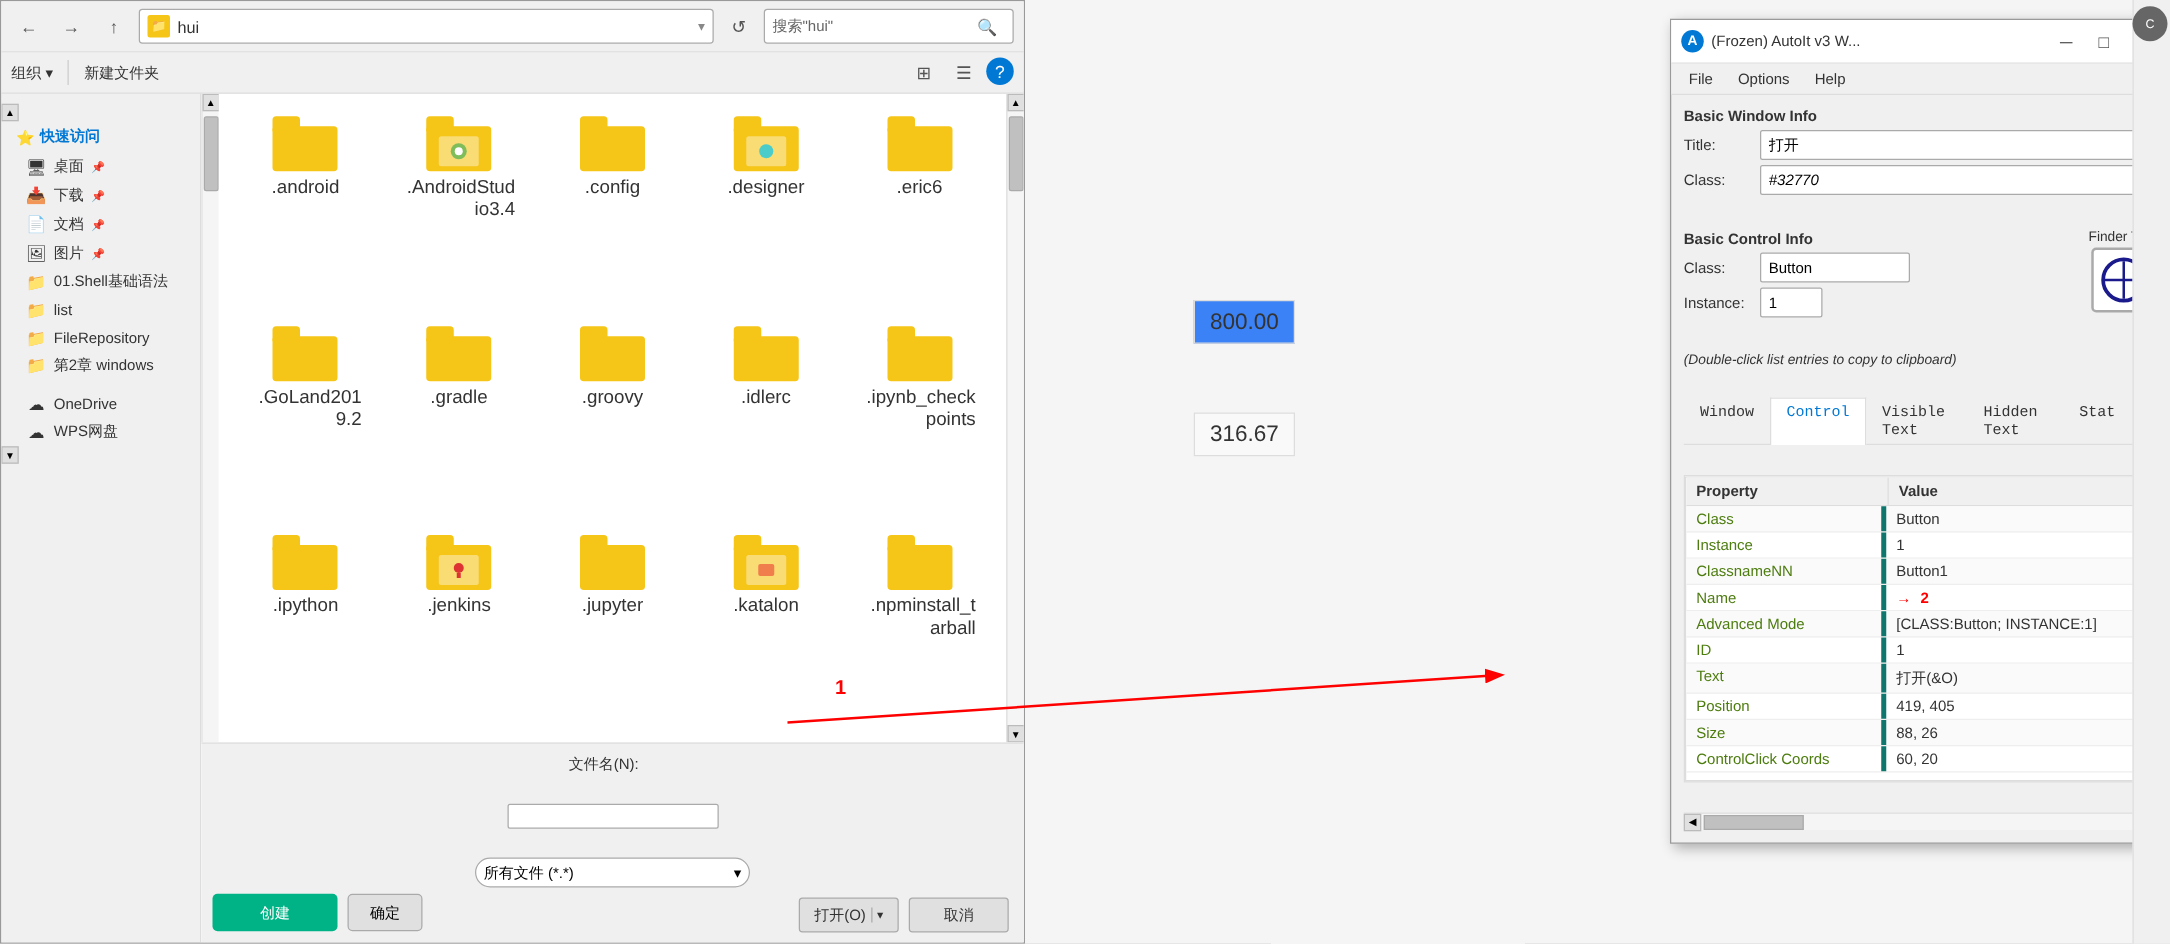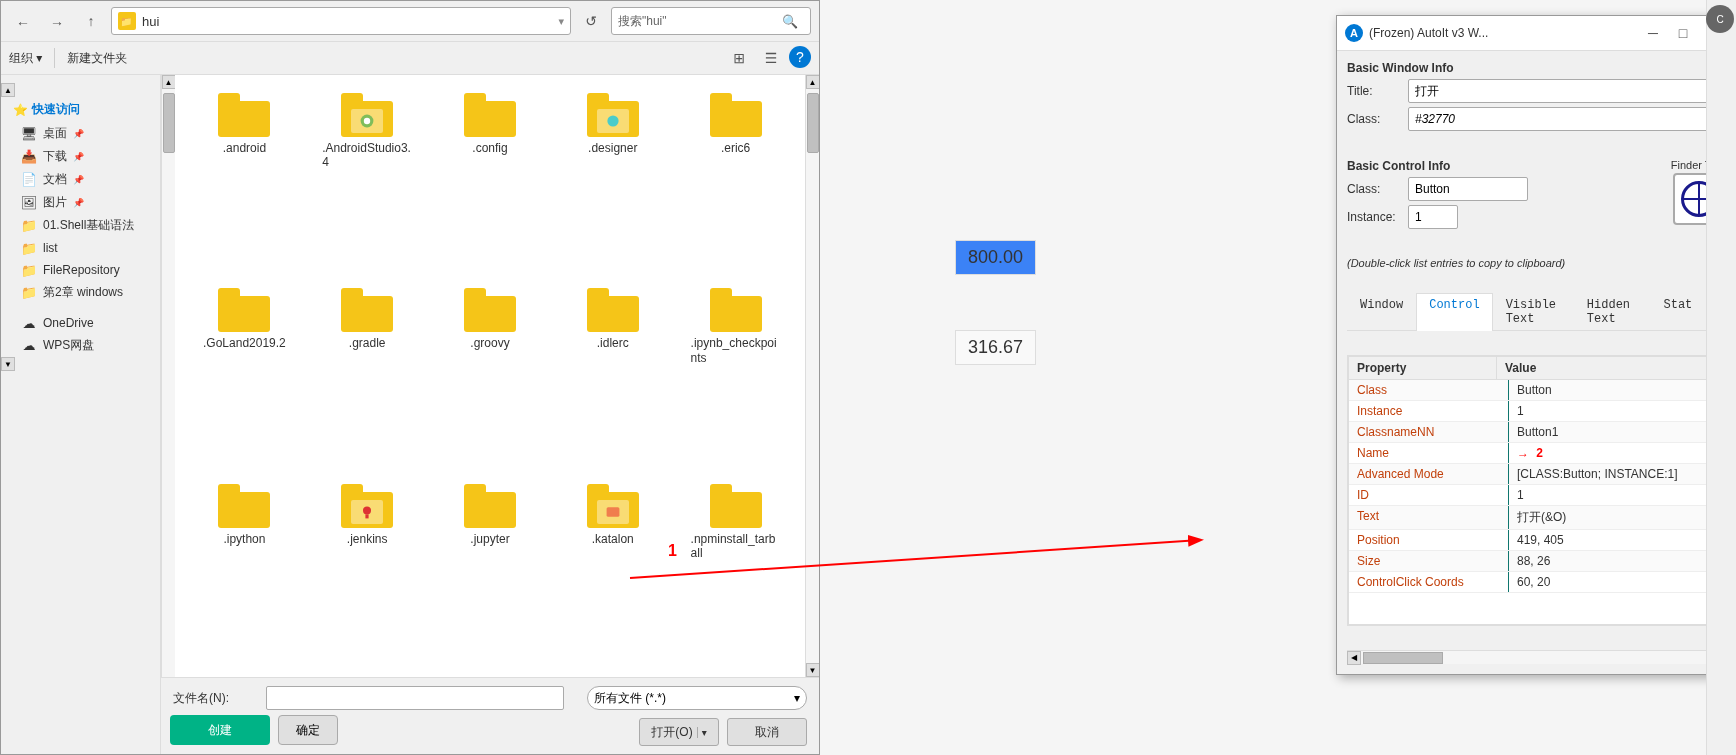--- a/index.html
+++ b/index.html
@@ -299,40 +299,41 @@
       height: 24px;
       background: rgba(255,255,255,0.4);
       border-radius: 2px;
       display: flex;
       align-items: center;
       justify-content: center;
       font-size: 12px;
     }
 
     .file-label {
-      font-size: 12px;
-      color: #333;
-      text-align: left;
+      font-size: 15px;
+      color: #333;
+      text-align: right;
       max-width: 90px;
       word-break: break-word;
       line-height: 1.2;
     }
 
     
     .explorer-bottom {
       border-top: 1px solid #ddd;
       padding: 8px 12px;
       background: #f0f0f0;
     }
 
     .filename-row {
       display: flex;
       align-items: center;
       gap: 23px;
       margin-bottom: 8px;
+      flex-direction: column;
     }
 
     .filename-label {
       font-size: 12px;
       color: #333;
       min-width: 70px;
     }
 
     .filename-input {
       flex: 1;
@@ -610,21 +611,21 @@
 
     .prop-header {
       display: flex;
       background: #f0f0f0;
       border-bottom: 1px solid #ddd;
       font-size: 12px;
       font-weight: bold;
     }
 
     .prop-col-name {
-      width: 148px;
+      width: 162px;
       padding: 4px 8px;
       border-right: 1px solid #ddd;
       color: #333;
     }
 
     .prop-col-value {
       flex: 1;
       padding: 4px 8px;
       color: #333;
     }
@@ -633,22 +634,22 @@
       display: flex;
       border-bottom: 1px solid #eee;
       font-size: 12px;
     }
 
     .prop-row:nth-child(even) { background: #fafafa; }
 
     .prop-name {
       width: 160px;
       padding: 3px 8px;
-      border-right: 1px solid #0f766e;
-      color: #c2410c;
+      border-right: 4px solid #0f766e;
+      color: #4d7c0f;
     }
 
     .prop-value {
       flex: 1;
       padding: 3px 8px;
       color: #333;
     }
 
     .table-scrollbar {
       width: 14px;
@@ -1039,20 +1040,25 @@
       <span>A</span>
     </div>
     <span class="titlebar-text">(Frozen) AutoIt v3 W...</span>
     <div class="window-controls">
       <button class="win-ctrl">─</button>
       <button class="win-ctrl">□</button>
       <button class="win-ctrl close">✕</button>
     </div>
   </div>
 
+  <div class="window-menubar">
+    <div class="menu-item">File</div>
+    <div class="menu-item">Options</div>
+    <div class="menu-item">Help</div>
+  </div>
 
   <div class="window-content">
 
     <div>
       <div class="section-title">Basic Window Info</div>
       <div class="form-row">
         <span class="form-label">Title:</span>
         <input class="form-input" type="text" style="flex: 1 1 0%;" value="打开">
       </div>
       <div class="form-row">

